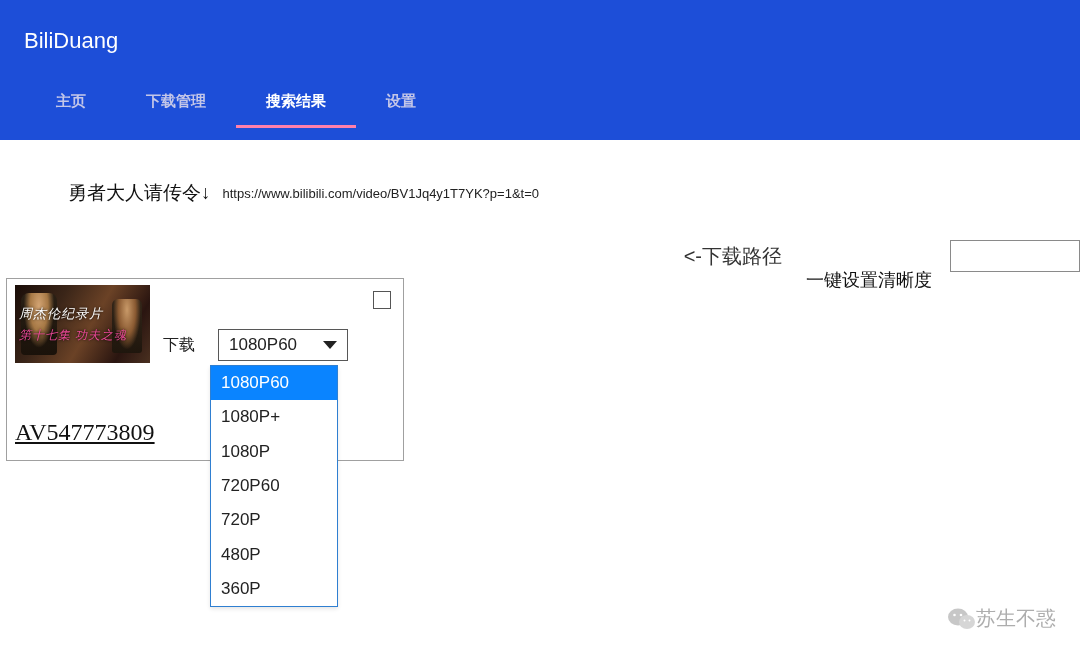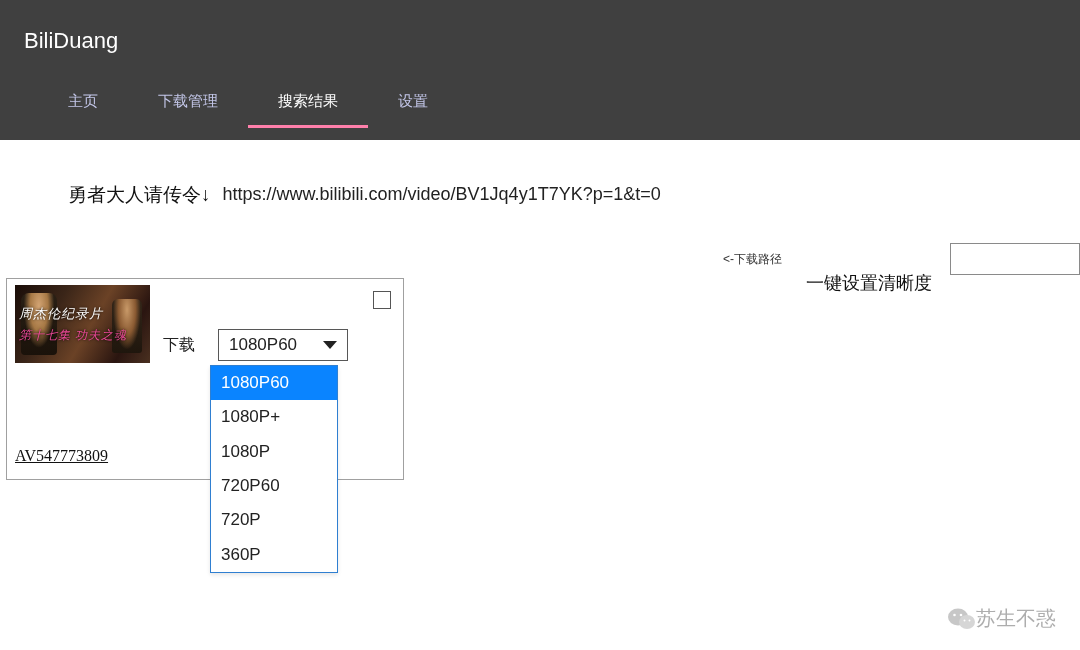--- a/index.html
+++ b/index.html
@@ -1,29 +1,29 @@
 <!DOCTYPE html>
 <html><head>
   <meta charset="utf-8">
   <style>
     * { margin: 0; padding: 0; box-sizing: border-box; }
     body { font-family: "Microsoft YaHei", "PingFang SC", sans-serif; background: #fff; width: 1080px; height: 650px; overflow: hidden; position: relative; }
 
-    .header { background: #404040; color: #fff; height: 140px; padding-top: 28px; }
+    .header { background: #1d4ed8; color: #fff; height: 140px; padding-top: 28px; }
     .app-title { font-size: 22px; font-weight: 400; padding-left: 24px; }
-    .tabs { display: flex; gap: 0; margin-top: 28px; padding-left: 38px; }
+    .tabs { display: flex; gap: 0; margin-top: 28px; padding-left: 26px; font-weight: bold; }
     .tab { padding: 10px 30px 14px 30px; font-size: 15px; color: #c3c6e8; cursor: pointer; border-bottom: 3px solid transparent; }
     .tab.active { color: #fff; border-bottom-color: #ff80ab; }
 
     .search-row { display: flex; align-items: center; padding: 40px 4px 0 68px; gap: 12px; }
     .search-label { font-size: 19px; color: #111; }
-    .search-input { font-size: 18px; color: #222; border: none; outline: none; width: 680px; padding: 4px 0; }
+    .search-input { font-size: 13px; color: #222; border: none; outline: none; width: 680px; padding: 4px 0; }
 
     .toolbar-row { display: flex; align-items: center; justify-content: flex-end; padding: 14px 0 0 0; gap: 18px; }
-    .path-label { font-size: 12px; color: #333; }
+    .path-label { font-size: 20px; color: #333; }
     .quality-label { font-size: 18px; color: #111; margin-left: 6px; margin-top: 48px; }
     .quality-box { width: 130px; height: 32px; border: 1px solid #8a8a8a; }
 
     .card { position: absolute; left: 6px; top: 278px; width: 398px; border: 1px solid #a0a0a0; background: #fff; padding: 6px 8px 14px 8px; }
     .card-top { display: flex; align-items: flex-start; justify-content: space-between; }
     .thumb-wrap { position: relative; width: 135px; height: 78px; }
     .thumb-bg { width: 100%; height: 100%; background: linear-gradient(120deg, #1a0d08 0%, #3a2518 30%, #6b4226 55%, #2a1510 80%, #4a3020 100%); position: relative; overflow: hidden; }
     .thumb-fig { position: absolute; left: 6px; top: 8px; width: 36px; height: 62px; background: radial-gradient(ellipse at 50% 22%, #d4a574 0%, #a67845 35%, transparent 60%), linear-gradient(#2a2015, #1a120a); border-radius: 8px 8px 4px 4px; }
     .thumb-fig2 { position: absolute; right: 8px; top: 14px; width: 30px; height: 54px; background: radial-gradient(ellipse at 50% 20%, #c89968 0%, #8a5a32 40%, transparent 65%), linear-gradient(#332619, #1f160d); border-radius: 6px 6px 3px 3px; }
     .thumb-text1 { position: absolute; left: 4px; top: 20px; color: #fff; font-size: 13px; font-family: "KaiTi", "STKaiti", serif; font-style: italic; text-shadow: 0 0 3px #000; letter-spacing: 1px; white-space: nowrap; }
@@ -36,21 +36,21 @@
     .dl-select { position: relative; width: 130px; height: 32px; border: 1px solid #575757; background: #fff; display: flex; align-items: center; padding: 0 10px; cursor: pointer; }
     .dl-select-text { font-size: 17px; color: #222; }
     .dl-caret { margin-left: auto; }
     .dl-caret svg { display: block; }
 
     .dropdown { position: absolute; left: 210px; top: 365px; width: 128px; border: 1px solid #2f7fd1; background: #fff; z-index: 10; box-shadow: 0 2px 4px rgba(0,0,0,0.1); }
     .dropdown-item { padding: 4px 10px; font-size: 17px; color: #222; cursor: pointer; line-height: 1.55; }
     .dropdown-item.selected { background: #0a84ff; color: #fff; }
 
     .card-title { font-size: 19px; color: #111; margin-top: 12px; }
-    .card-id { font-size: 16px; color: #111; text-decoration: underline; margin-top: 86px; font-family: "Times New Roman", serif; cursor: pointer; }
+    .card-id { font-size: 24px; color: #111; text-decoration: underline; margin-top: 58px; font-family: "Times New Roman", serif; cursor: pointer; }
 
     .watermark { position: absolute; right: 24px; bottom: 18px; display: flex; align-items: center; opacity: 0.55; }
     .wm-icon { width: 28px; height: 24px; }
     .wm-text { font-size: 20px; color: #6b6b6b; }
   </style>
 </head>
 <body>
 
 <div class="header">
   <div class="app-title">BiliDuang</div>
@@ -98,20 +98,21 @@
   </div>
   <div class="card-id">AV547773809</div>
 </div>
 
 <div class="dropdown">
   <div class="dropdown-item selected">1080P60</div>
   <div class="dropdown-item">1080P+</div>
   <div class="dropdown-item">1080P</div>
   <div class="dropdown-item">720P60</div>
   <div class="dropdown-item">720P</div>
+  <div class="dropdown-item">480P</div>
   <div class="dropdown-item">360P</div>
 </div>
 
 <div class="watermark">
   <span class="wm-icon">
     <svg width="28" height="24" viewBox="0 0 28 24">
       <ellipse cx="10" cy="10" rx="10" ry="8.5" fill="#9a9a9a"></ellipse>
       <ellipse cx="19" cy="15" rx="8" ry="7" fill="#b5b5b5"></ellipse>
       <circle cx="6.5" cy="8" r="1.3" fill="#fff"></circle>
       <circle cx="13" cy="8" r="1.3" fill="#fff"></circle>

